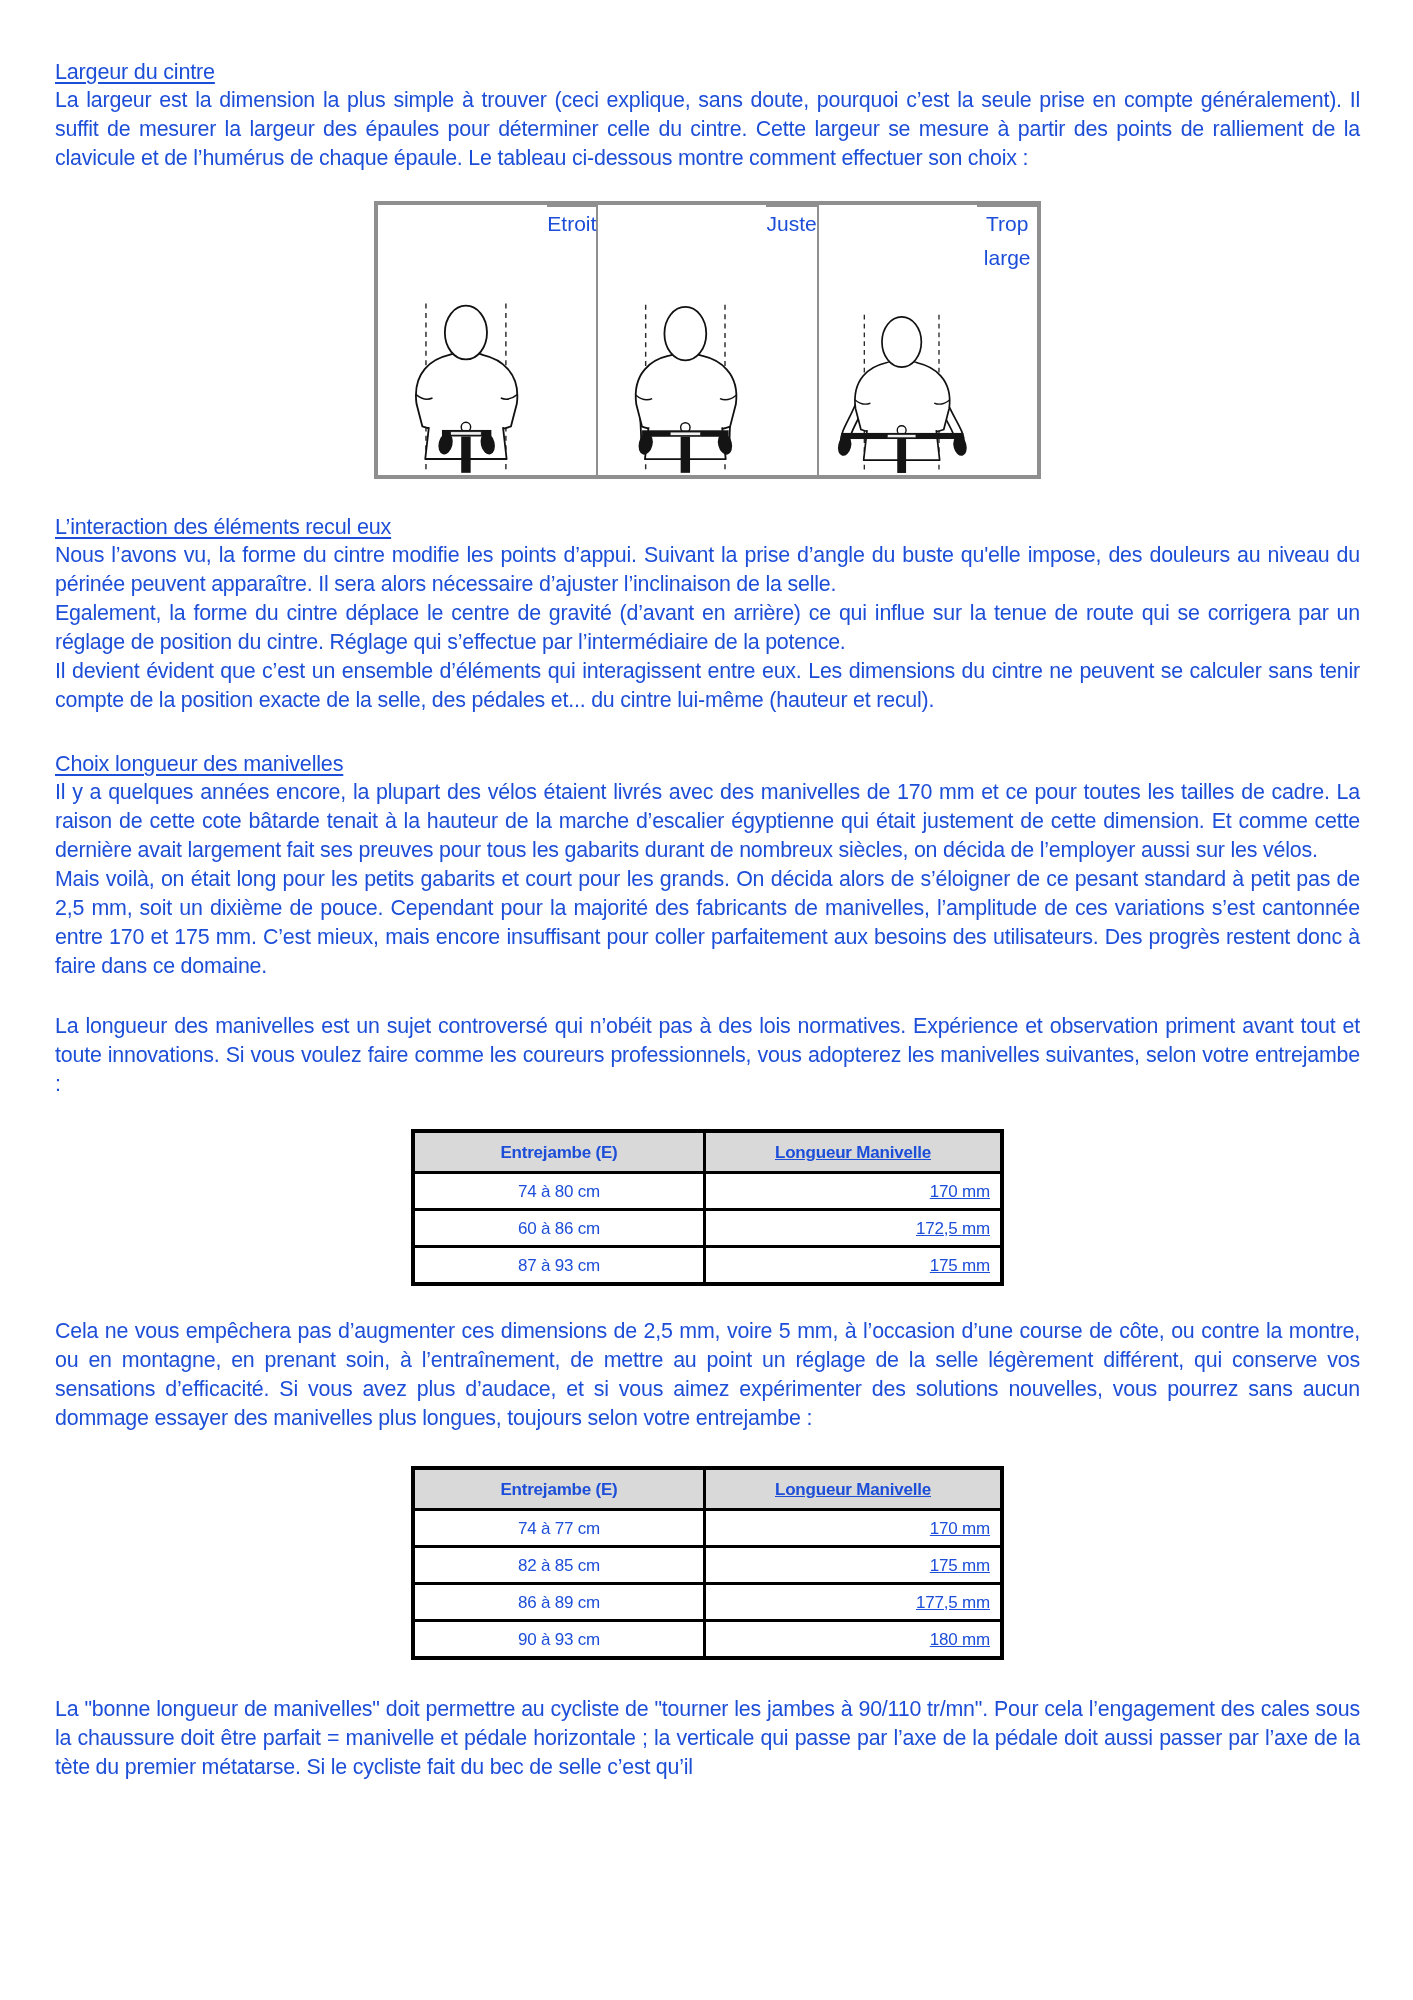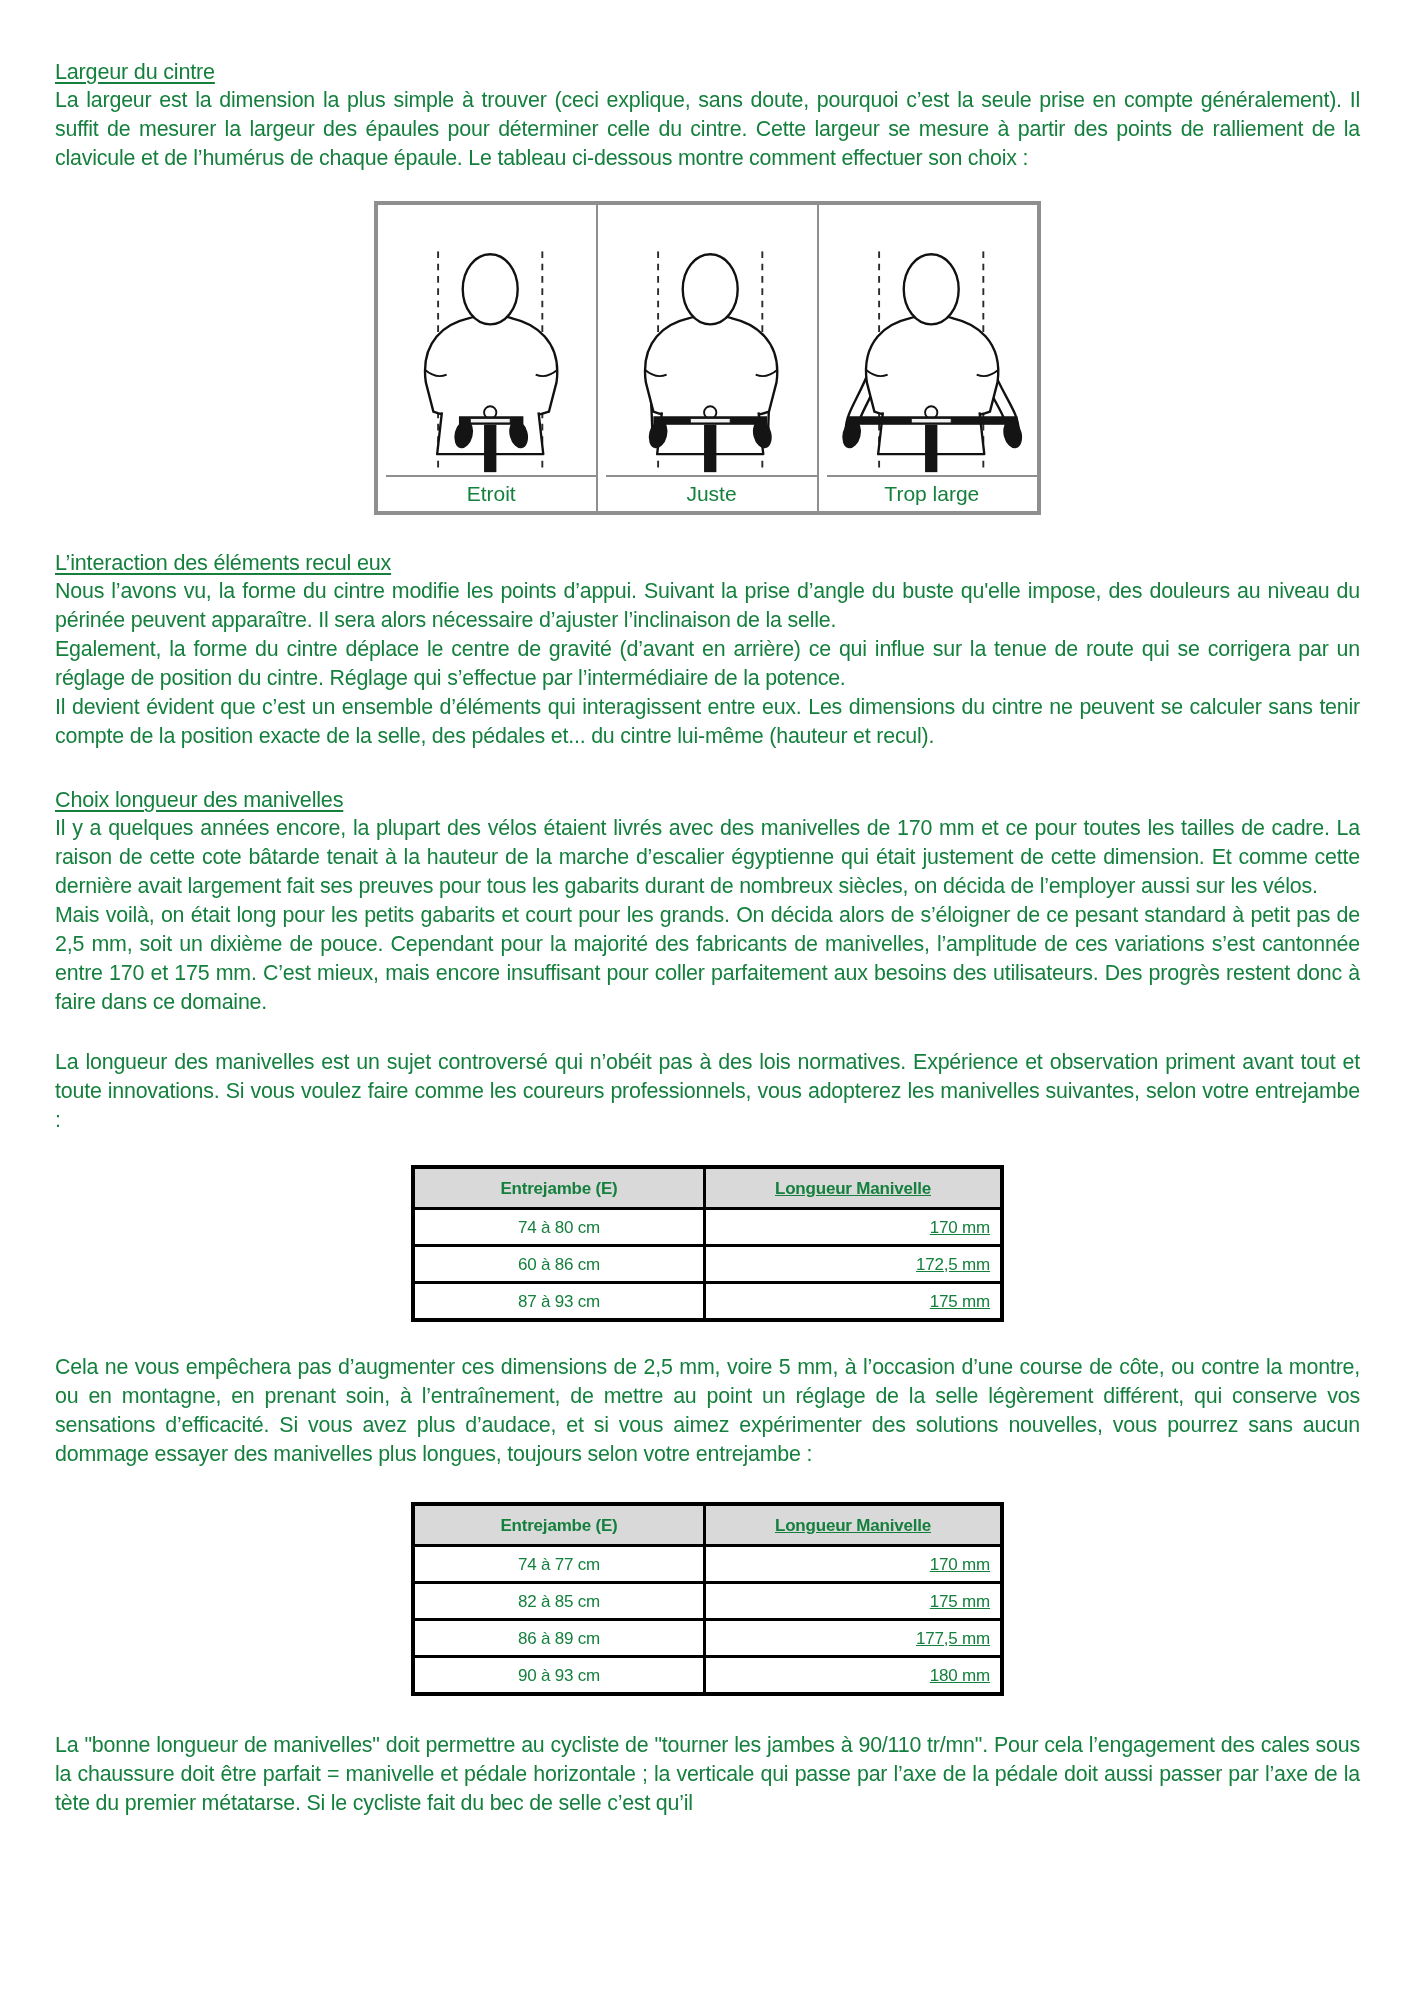--- a/index.html
+++ b/index.html
@@ -4,35 +4,35 @@
 <style>
   html,body{margin:0;padding:0;background:#e9e9e9;}
   .page{
     position:relative;
     width:1413px;height:2000px;
     background:#ffffff;
     overflow:hidden;
     box-sizing:border-box;
     padding:57px 53px 6px 55px;
     font-family:"Liberation Sans", sans-serif;
-    color:#15803d;
+    color:#1d4ed8;
     font-size:21.4px;
     line-height:29px;
     letter-spacing:-0.2px;
   }
   .h{margin:0;font-size:21.6px;font-weight:400;text-decoration:underline;text-underline-offset:3px;}
   .h2m{margin-top:33px;}
   .h3m{margin-top:34px;}
   .p{margin:0;text-align:justify;}
   .p-gap{margin-top:31px;}
 
   
   .figure{width:667px;margin:28px auto 0;border:4px solid #8f8f8f;background:#fff;box-sizing:border-box;}
   .figure-grid{display:flex;}
-  .panel{flex:1;display:flex;flex-direction:column;border-right:2px solid #8f8f8f;min-width:0;margin-left:8px;}
+  .panel{flex:1;display:flex;flex-direction:row;border-right:2px solid #8f8f8f;min-width:0;margin-left:8px;}
   .panel:last-child{border-right:none;}
   .draw{height:270px;}
   .draw svg{display:block;width:100%;height:100%;}
   .panel-label{border-top:2px solid #8f8f8f;height:34px;line-height:34px;text-align:center;font-size:21px;letter-spacing:0;}
   .dash{stroke:#2b2b2b;stroke-width:2;stroke-dasharray:7 6;fill:none;}
   .armO{fill:none;stroke:#111;stroke-width:15;stroke-linecap:round;}
   .armI{fill:none;stroke:#fff;stroke-width:10;stroke-linecap:round;}
   .torso{fill:#fff;stroke:#111;stroke-width:2.5;}
   .hips{fill:#fff;stroke:#111;stroke-width:2.5;stroke-linejoin:round;}
   .sline{fill:none;stroke:#111;stroke-width:2;}

